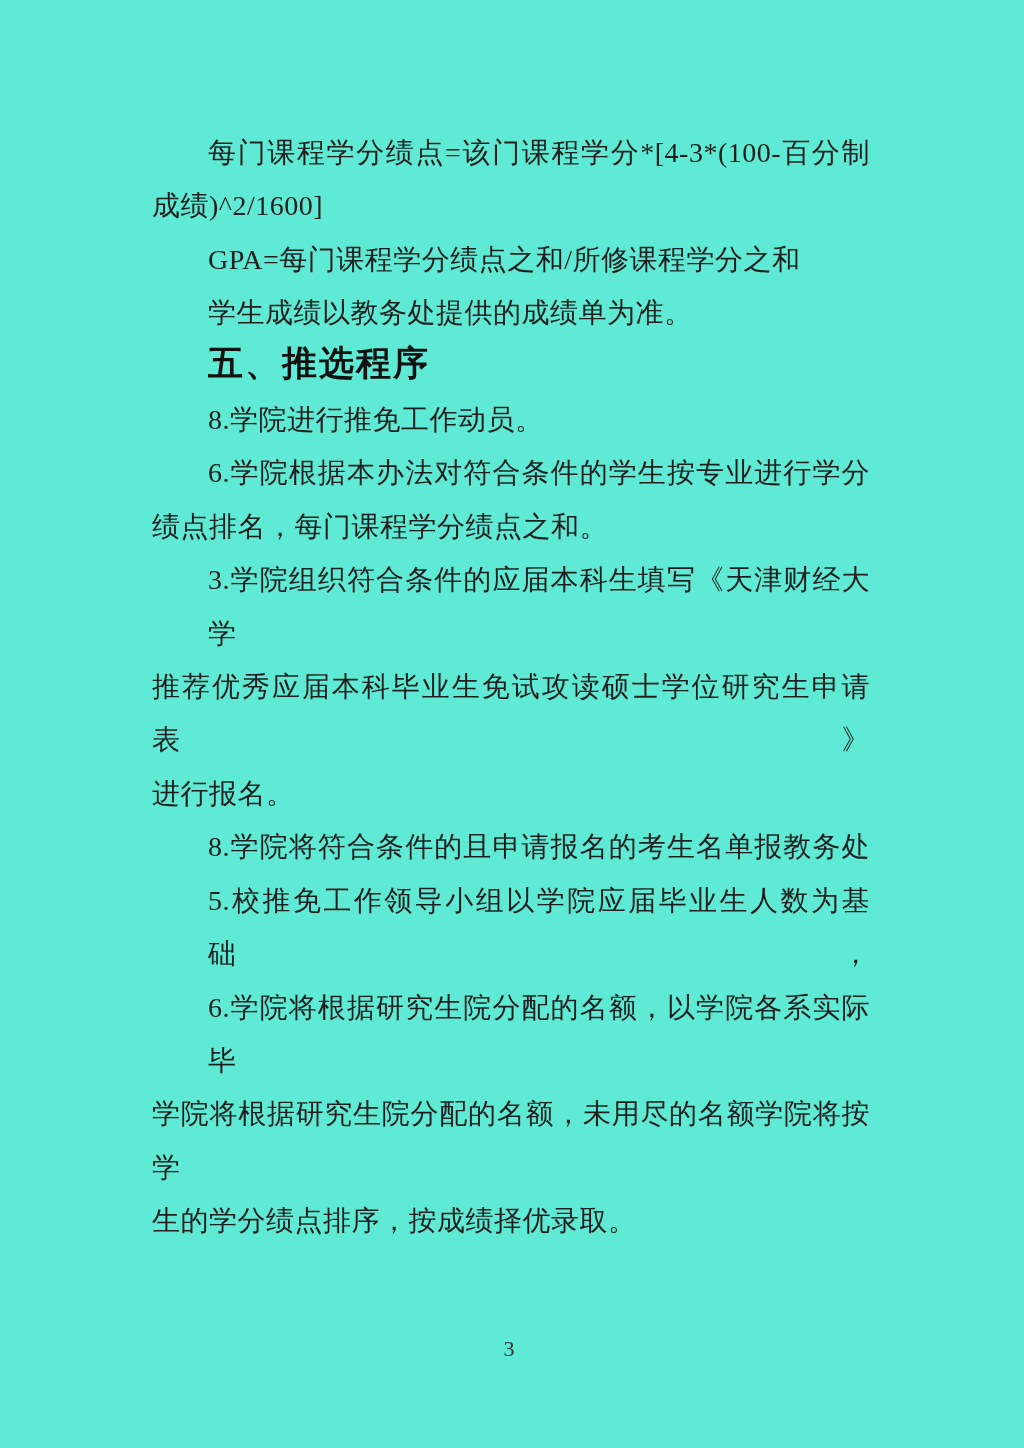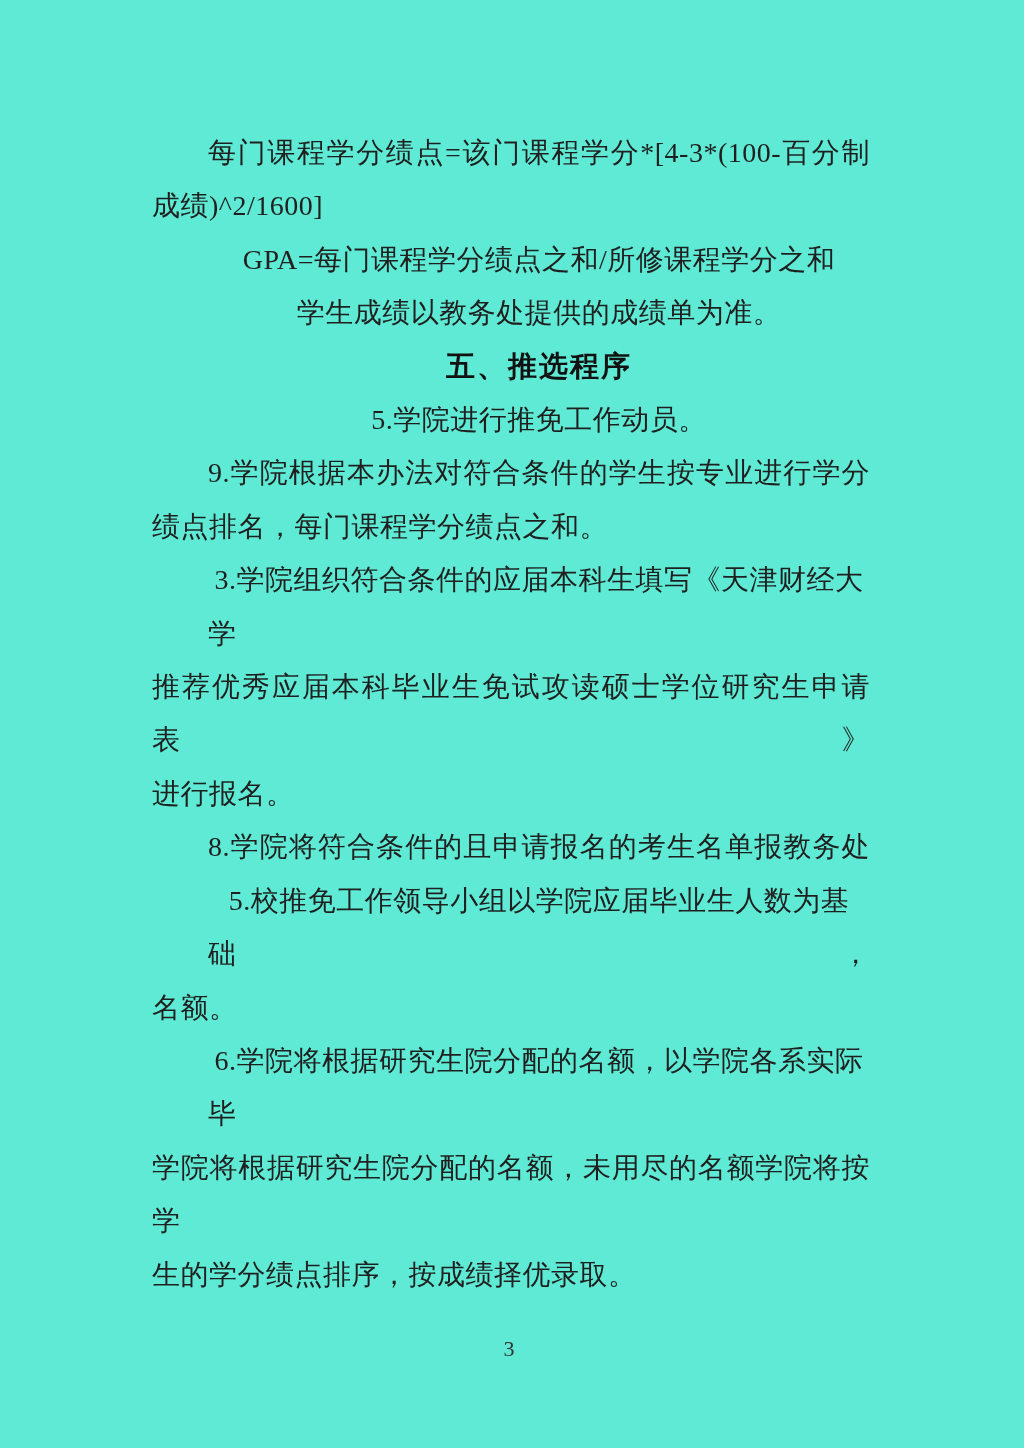--- a/index.html
+++ b/index.html
@@ -29,26 +29,25 @@
     min-height: 53.4px;
   }
   
   .j {
     text-align: justify;
     text-align-last: justify;
   }
   
   .ind {
     padding-left: 56px;
-    text-align: center;
   }
   .heading {
-    font-family: Liberation Serif, serif;
+    font-family: Liberation Mono, monospace;
     font-weight: bold;
-    font-size: 29px;
+    font-size: 35px;
     color: #111111;
     letter-spacing: 2px;
   }
   .footer {
     position: absolute;
     left: 0;
     top: 1336px;
     width: 1018px;
     text-align: center;
     font-size: 22px;
@@ -59,28 +58,27 @@
 </head>
 <body>
 
 <div class="page">
   <div class="doc">
     <div class="line ind j">每门课程学分绩点=该门课程学分*[4-3*(100-百分制</div>
     <div class="line">成绩)^2/1600]</div>
     <div class="line ind">GPA=每门课程学分绩点之和/所修课程学分之和</div>
     <div class="line ind">学生成绩以教务处提供的成绩单为准。</div>
     <div class="line ind heading">五、推选程序</div>
-    <div class="line ind">5.学院进行推免工作动员。</div>
-    <div class="line ind j">9.学院根据本办法对符合条件的学生按专业进行学分</div>
+    <div class="line ind">8.学院进行推免工作动员。</div>
+    <div class="line ind j">6.学院根据本办法对符合条件的学生按专业进行学分</div>
     <div class="line">绩点排名，每门课程学分绩点之和。</div>
     <div class="line ind j">3.学院组织符合条件的应届本科生填写《天津财经大学</div>
     <div class="line j">推荐优秀应届本科毕业生免试攻读硕士学位研究生申请表》</div>
     <div class="line">进行报名。</div>
     <div class="line ind j">8.学院将符合条件的且申请报名的考生名单报教务处</div>
     <div class="line ind j">5.校推免工作领导小组以学院应届毕业生人数为基础，</div>
-    <div class="line">名额。</div>
     <div class="line ind j">6.学院将根据研究生院分配的名额，以学院各系实际毕</div>
     <div class="line j">学院将根据研究生院分配的名额，未用尽的名额学院将按学</div>
     <div class="line">生的学分绩点排序，按成绩择优录取。</div>
 
   </div>
   <div class="footer">3</div>
 </div>
 
 </body></html>

